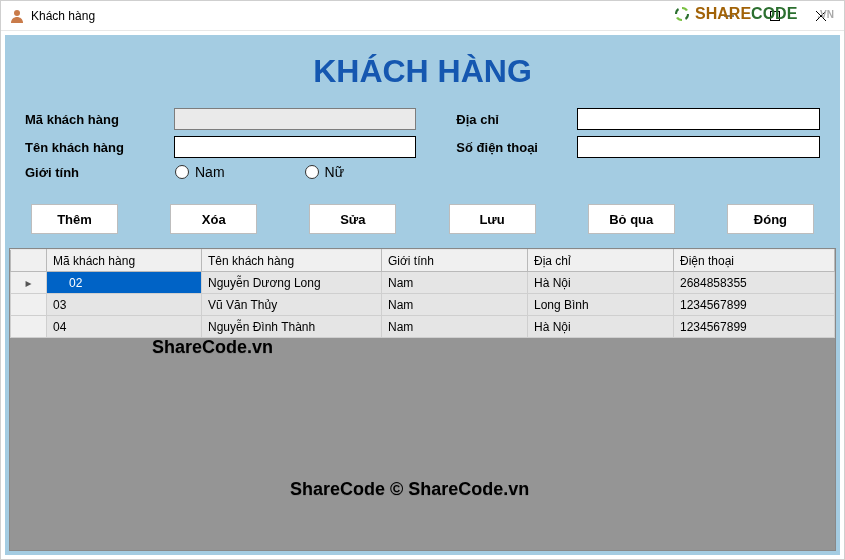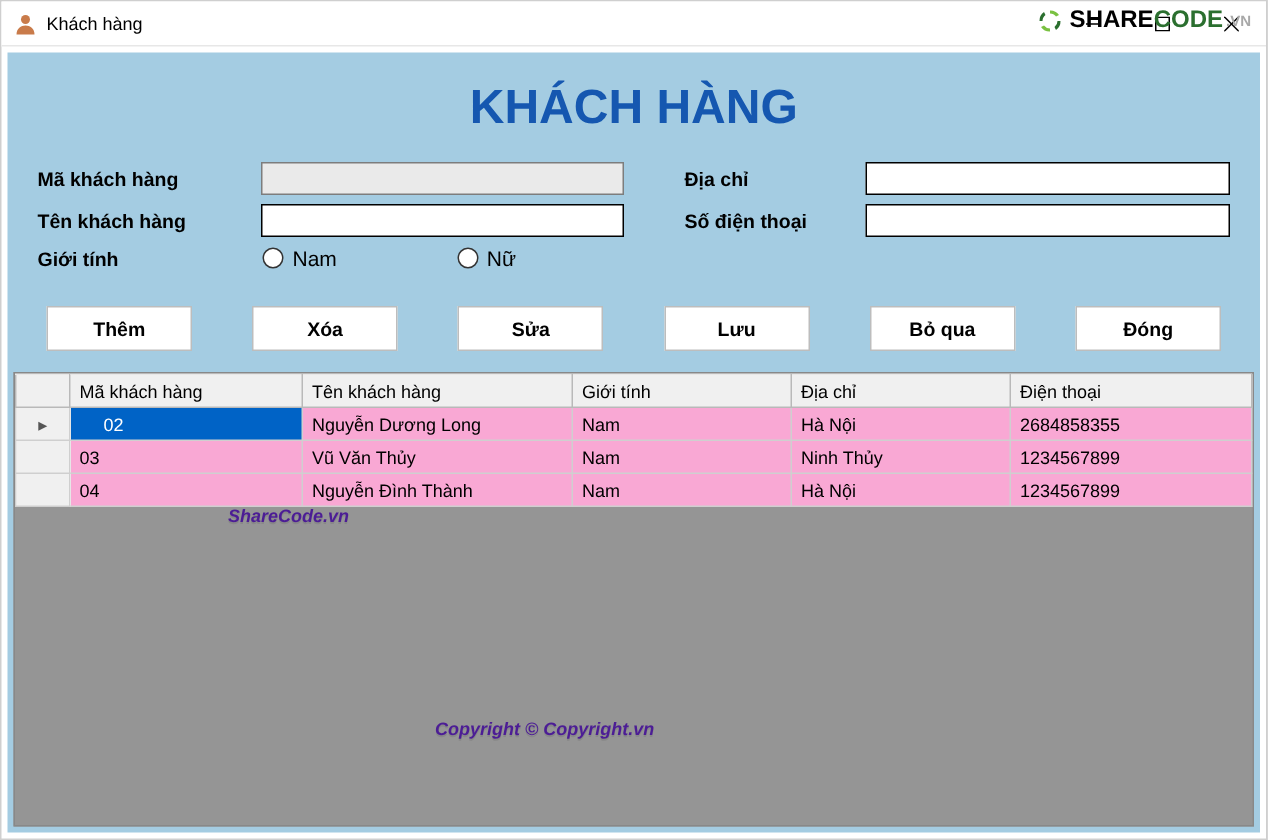--- a/index.html
+++ b/index.html
@@ -106,21 +106,21 @@
     border-radius: 50%; margin-right: 6px; background: #fff;
   }
   .button-row {
     display: flex;
     justify-content: space-between;
     padding: 14px 26px 14px 26px;
   }
   .btn {
     background: #fff;
     border: 1px solid #bdbdbd;
-    width: 97px;
+    width: 87px;
     height: 30px;
     font-size: 13px;
     font-weight: 700;
     color: #000;
     display: flex;
     align-items: center;
     justify-content: center;
   }
   .grid-container {
     flex: 1;
@@ -144,21 +144,21 @@
     font-size: 12px;
     text-align: left;
     padding: 3px 6px;
     height: 22px;
   }
   .grid td {
     border: 1px solid #cfcfcf;
     font-size: 12px;
     padding: 3px 6px;
     height: 22px;
-    background: #f9a8d4;
+    background: #e5e5e5;
     white-space: nowrap;
     overflow: hidden;
   }
   .grid th.rowhead, .grid td.rowhead {
     width: 36px;
     background: #f0f0f0;
     text-align: center;
     color: #555;
   }
   .grid tr.selected td.firstcol {
@@ -169,31 +169,30 @@
   .sharecode-logo {
     position: absolute;
     top: 4px;
     right: 10px;
     font-family: Arial, sans-serif;
     font-weight: 700;
     font-size: 16px;
     display: flex;
     align-items: center;
   }
-  .sharecode-logo .g1 { color: #000000; }
+  .sharecode-logo .g1 { color: #a16207; }
   .sharecode-logo .g2 { color: #2b6f2f; }
-  .sharecode-logo .vn { font-size: 10px; color: #a8a8a8; margin-left: 2px; font-weight: 700; }
+  .sharecode-logo .vn { font-size: 10px; color: #a8a8a8; margin-left: 20px; font-weight: 700; }
   .sharecode-logo .spin {
     width: 18px; height: 18px; margin-right: 4px;
   }
   .wm1, .wm2 {
     position: absolute;
-    color: #4c1d95;
-    font-size: 12px;
-    font-style: italic;
+    color: #000000;
+    font-size: 18px;
     font-weight: 700;
     pointer-events: none;
     text-shadow: 0 1px 0 #888;
   }
   .wm1 { left: 142px; top: 88px; }
   .wm2 { left: 280px; top: 230px; }
 </style>
 </head>
 <body>
 
@@ -312,31 +311,31 @@
               <td>Nguyễn Dương Long</td>
               <td>Nam</td>
               <td>Hà Nội</td>
               <td>2684858355</td>
             </tr>
             <tr>
               <td class="rowhead"></td>
               <td class="firstcol">03</td>
               <td>Vũ Văn Thủy</td>
               <td>Nam</td>
-              <td>Ninh Thủy</td>
+              <td>Long Bình</td>
               <td>1234567899</td>
             </tr>
             <tr>
               <td class="rowhead"></td>
               <td class="firstcol">04</td>
               <td>Nguyễn Đình Thành</td>
               <td>Nam</td>
               <td>Hà Nội</td>
               <td>1234567899</td>
             </tr>
           </tbody>
       </table>
       <div class="wm1">ShareCode.vn</div>
-      <div class="wm2">Copyright © Copyright.vn</div>
+      <div class="wm2">ShareCode © ShareCode.vn</div>
     </div>
 
   </div>
 </div>
 
 </body></html>

